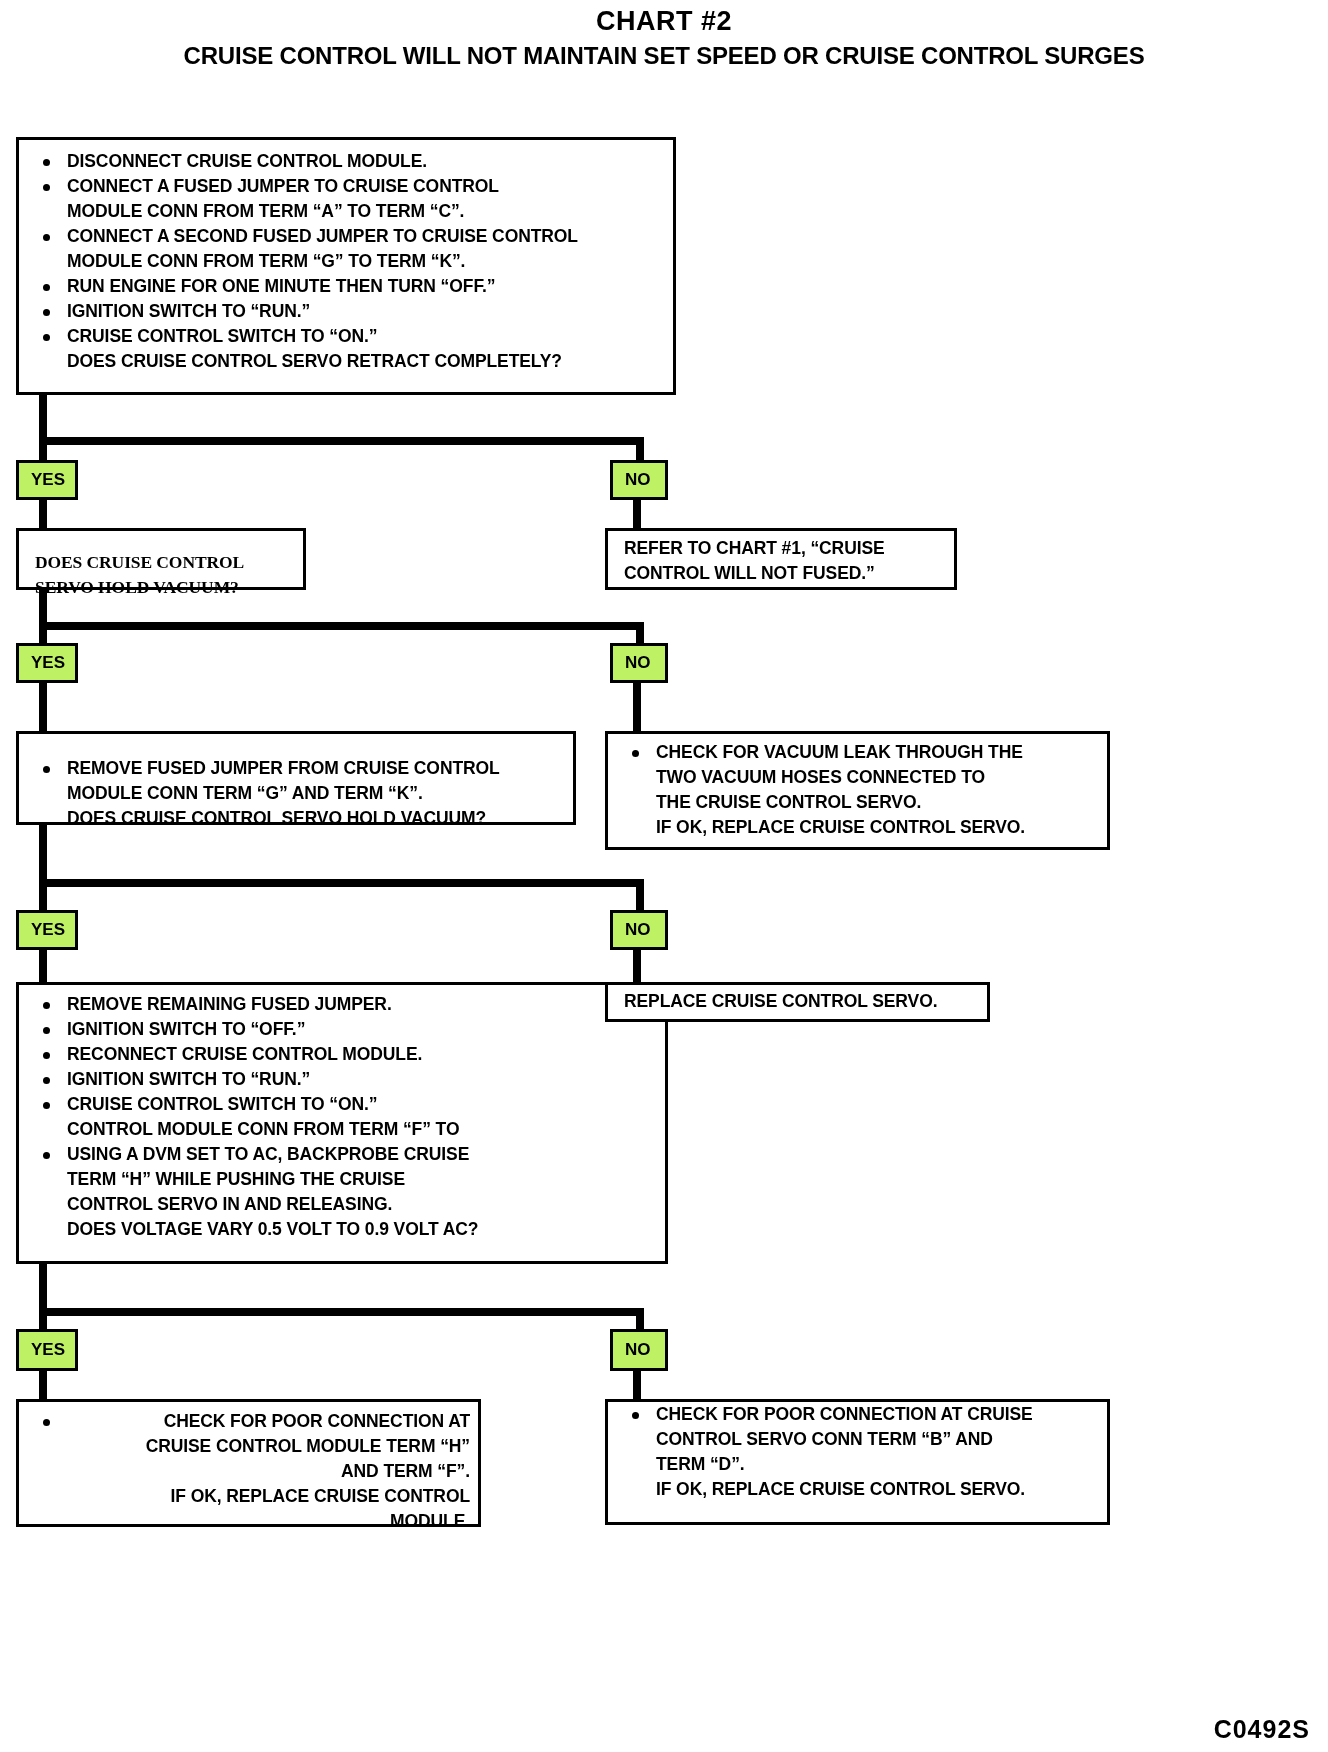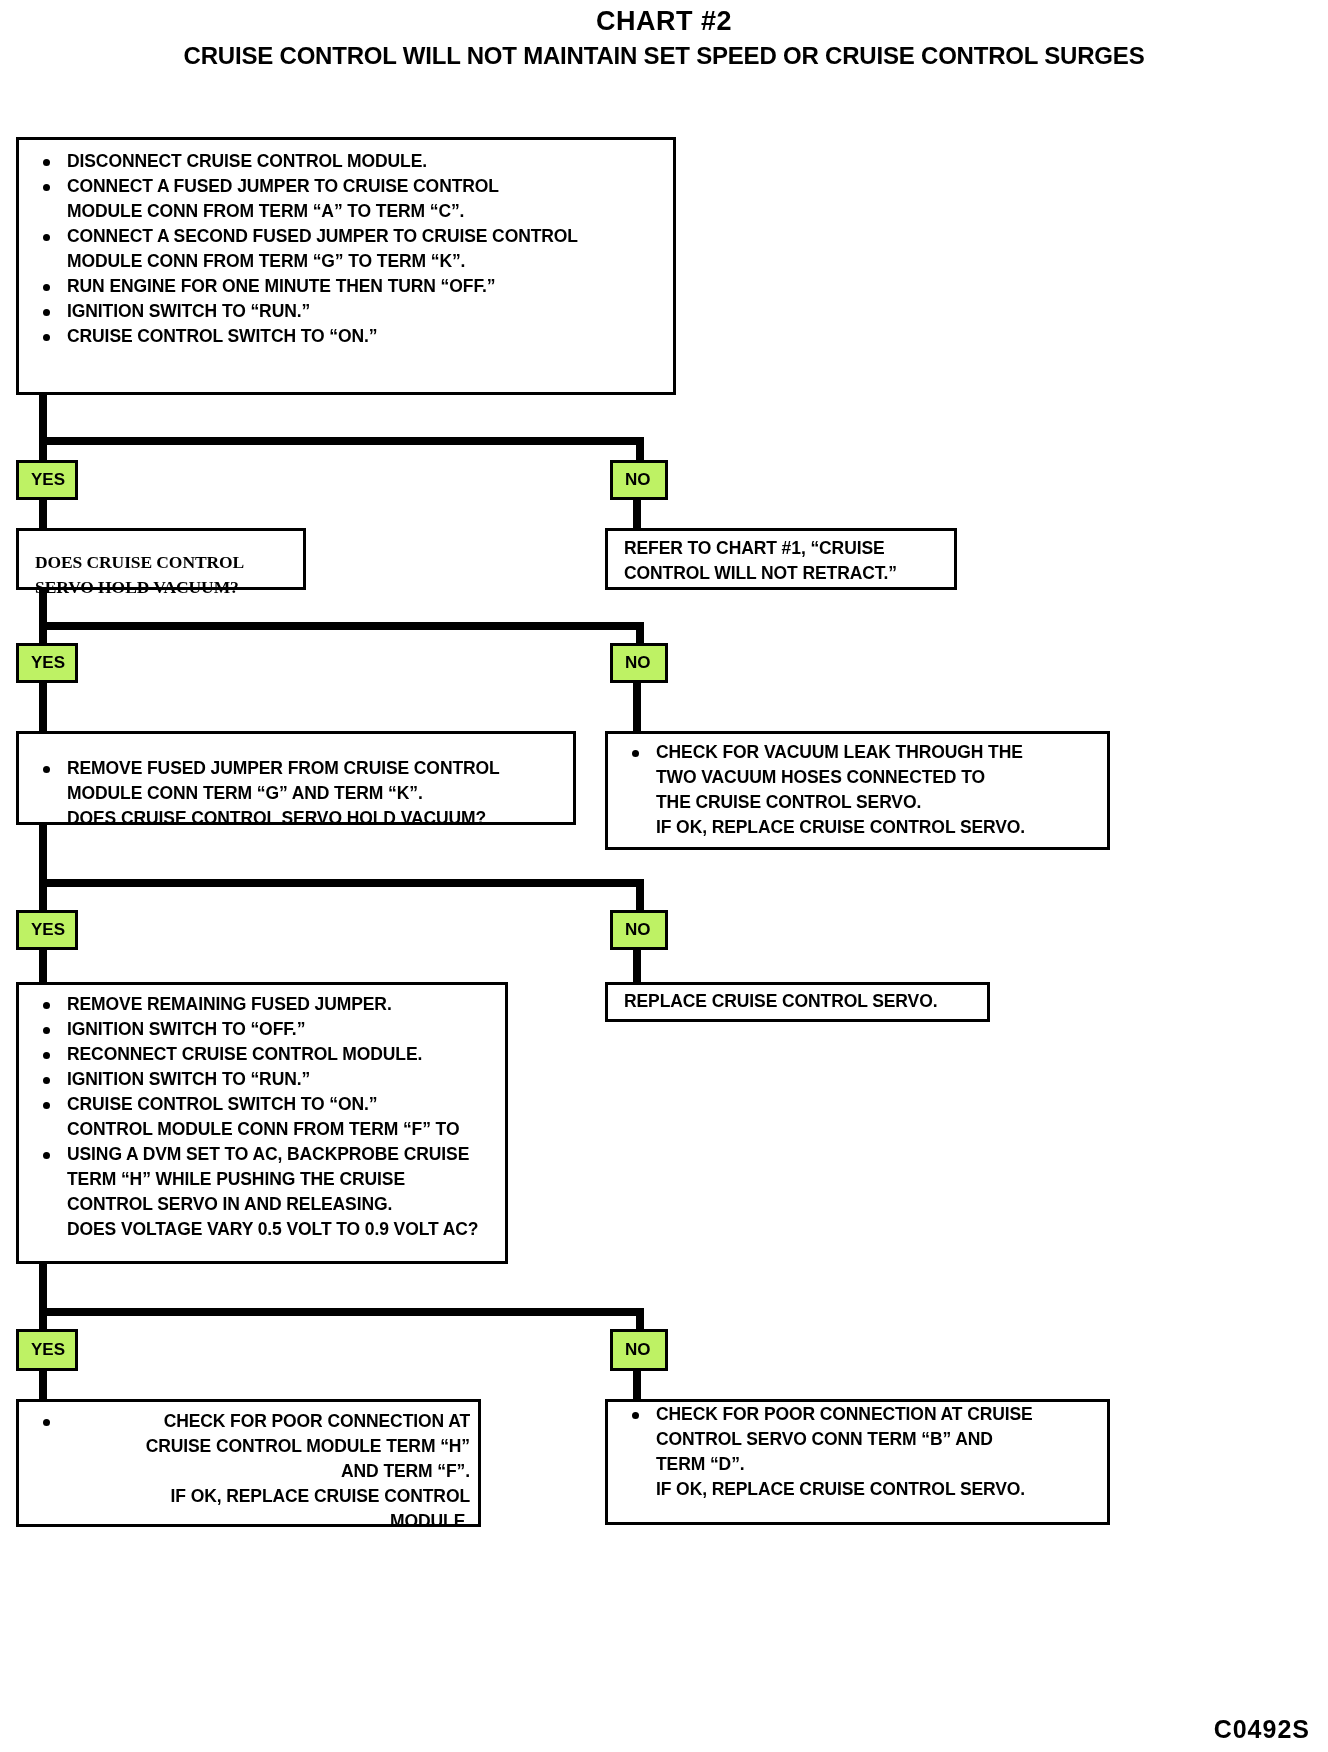--- a/index.html
+++ b/index.html
@@ -118,20 +118,21 @@
 <div class="box" style="left:16px; top:137px; width:660px; height:258px;">
   <div class="lines">
     <span class="line bullet">DISCONNECT CRUISE CONTROL MODULE.</span>
     <span class="line bullet">CONNECT A FUSED JUMPER TO CRUISE CONTROL</span>
     <span class="line cont">MODULE CONN FROM TERM “A” TO TERM “C”.</span>
     <span class="line bullet">CONNECT A SECOND FUSED JUMPER TO CRUISE CONTROL</span>
     <span class="line cont">MODULE CONN FROM TERM “G” TO TERM “K”.</span>
     <span class="line bullet">RUN ENGINE FOR ONE MINUTE THEN TURN “OFF.”</span>
     <span class="line bullet">IGNITION SWITCH TO “RUN.”</span>
     <span class="line bullet">CRUISE CONTROL SWITCH TO “ON.”</span>
+    <span class="line cont">DOES CRUISE CONTROL SERVO RETRACT COMPLETELY?</span>
   </div>
 </div>
 
 <div class="conn" style="left:39px;  top:395px; width:8px;   height:50px;"></div>
 <div class="conn" style="left:39px;  top:437px; width:605px; height:8px;"></div>
 <div class="conn" style="left:636px; top:437px; width:8px; height:25px;"></div>
 <div class="conn" style="left:39px; top:437px; width:8px; height:25px;"></div>
 
 <div class="branch" style="left:16px; top:460px; width:62px; height:40px;">
   <span>YES</span>
@@ -146,21 +147,21 @@
 <div class="box" style="left:16px; top:528px; width:290px; height:62px;">
   <div class="lines" style="padding-top:19px;font-family:Liberation Serif, serif;">
     <span class="line plain">DOES CRUISE CONTROL</span>
     <span class="line plain">SERVO HOLD VACUUM?</span>
   </div>
 </div>
 
 <div class="box" style="left:605px; top:528px; width:352px; height:62px;">
   <div class="lines" style="padding-top:5px;">
     <span class="line plain">REFER TO CHART #1, “CRUISE</span>
-    <span class="line plain">CONTROL WILL NOT RETRACT.”</span>
+    <span class="line plain">CONTROL WILL NOT FUSED.”</span>
   </div>
 </div>
 
 <div class="conn" style="left:39px;  top:590px; width:8px;   height:40px;"></div>
 <div class="conn" style="left:39px;  top:622px; width:605px; height:8px;"></div>
 <div class="conn" style="left:636px; top:622px; width:8px; height:22px;"></div>
 <div class="conn" style="left:39px; top:622px; width:8px; height:22px;"></div>
 
 <div class="branch" style="left:16px; top:643px; width:62px; height:40px;">
   <span>YES</span>
@@ -197,21 +198,21 @@
 <div class="branch" style="left:16px; top:910px; width:62px; height:40px;">
   <span>YES</span>
 </div>
 <div class="branch" style="left:610px; top:910px; width:58px; height:40px;">
   <span>NO</span>
 </div>
 
 <div class="conn" style="left:39px;  top:950px; width:8px; height:34px;"></div>
 <div class="conn" style="left:633px; top:950px; width:8px; height:34px;"></div>
 
-<div class="box" style="left:16px; top:982px; width:492px; height:282px;">
+<div class="box" style="left:16px; top:982px; width:652px; height:282px;">
   <div class="lines" style="padding-top:7px;">
     <span class="line bullet">REMOVE REMAINING FUSED JUMPER.</span>
     <span class="line bullet">IGNITION SWITCH TO “OFF.”</span>
     <span class="line bullet">RECONNECT CRUISE CONTROL MODULE.</span>
     <span class="line bullet">IGNITION SWITCH TO “RUN.”</span>
     <span class="line bullet">CRUISE CONTROL SWITCH TO “ON.”</span>
     <span class="line cont">CONTROL MODULE CONN FROM TERM “F” TO</span>
     <span class="line bullet">USING A DVM SET TO AC, BACKPROBE CRUISE</span>
     <span class="line cont">TERM “H” WHILE PUSHING THE CRUISE</span>
     <span class="line cont">CONTROL SERVO IN AND RELEASING.</span>

